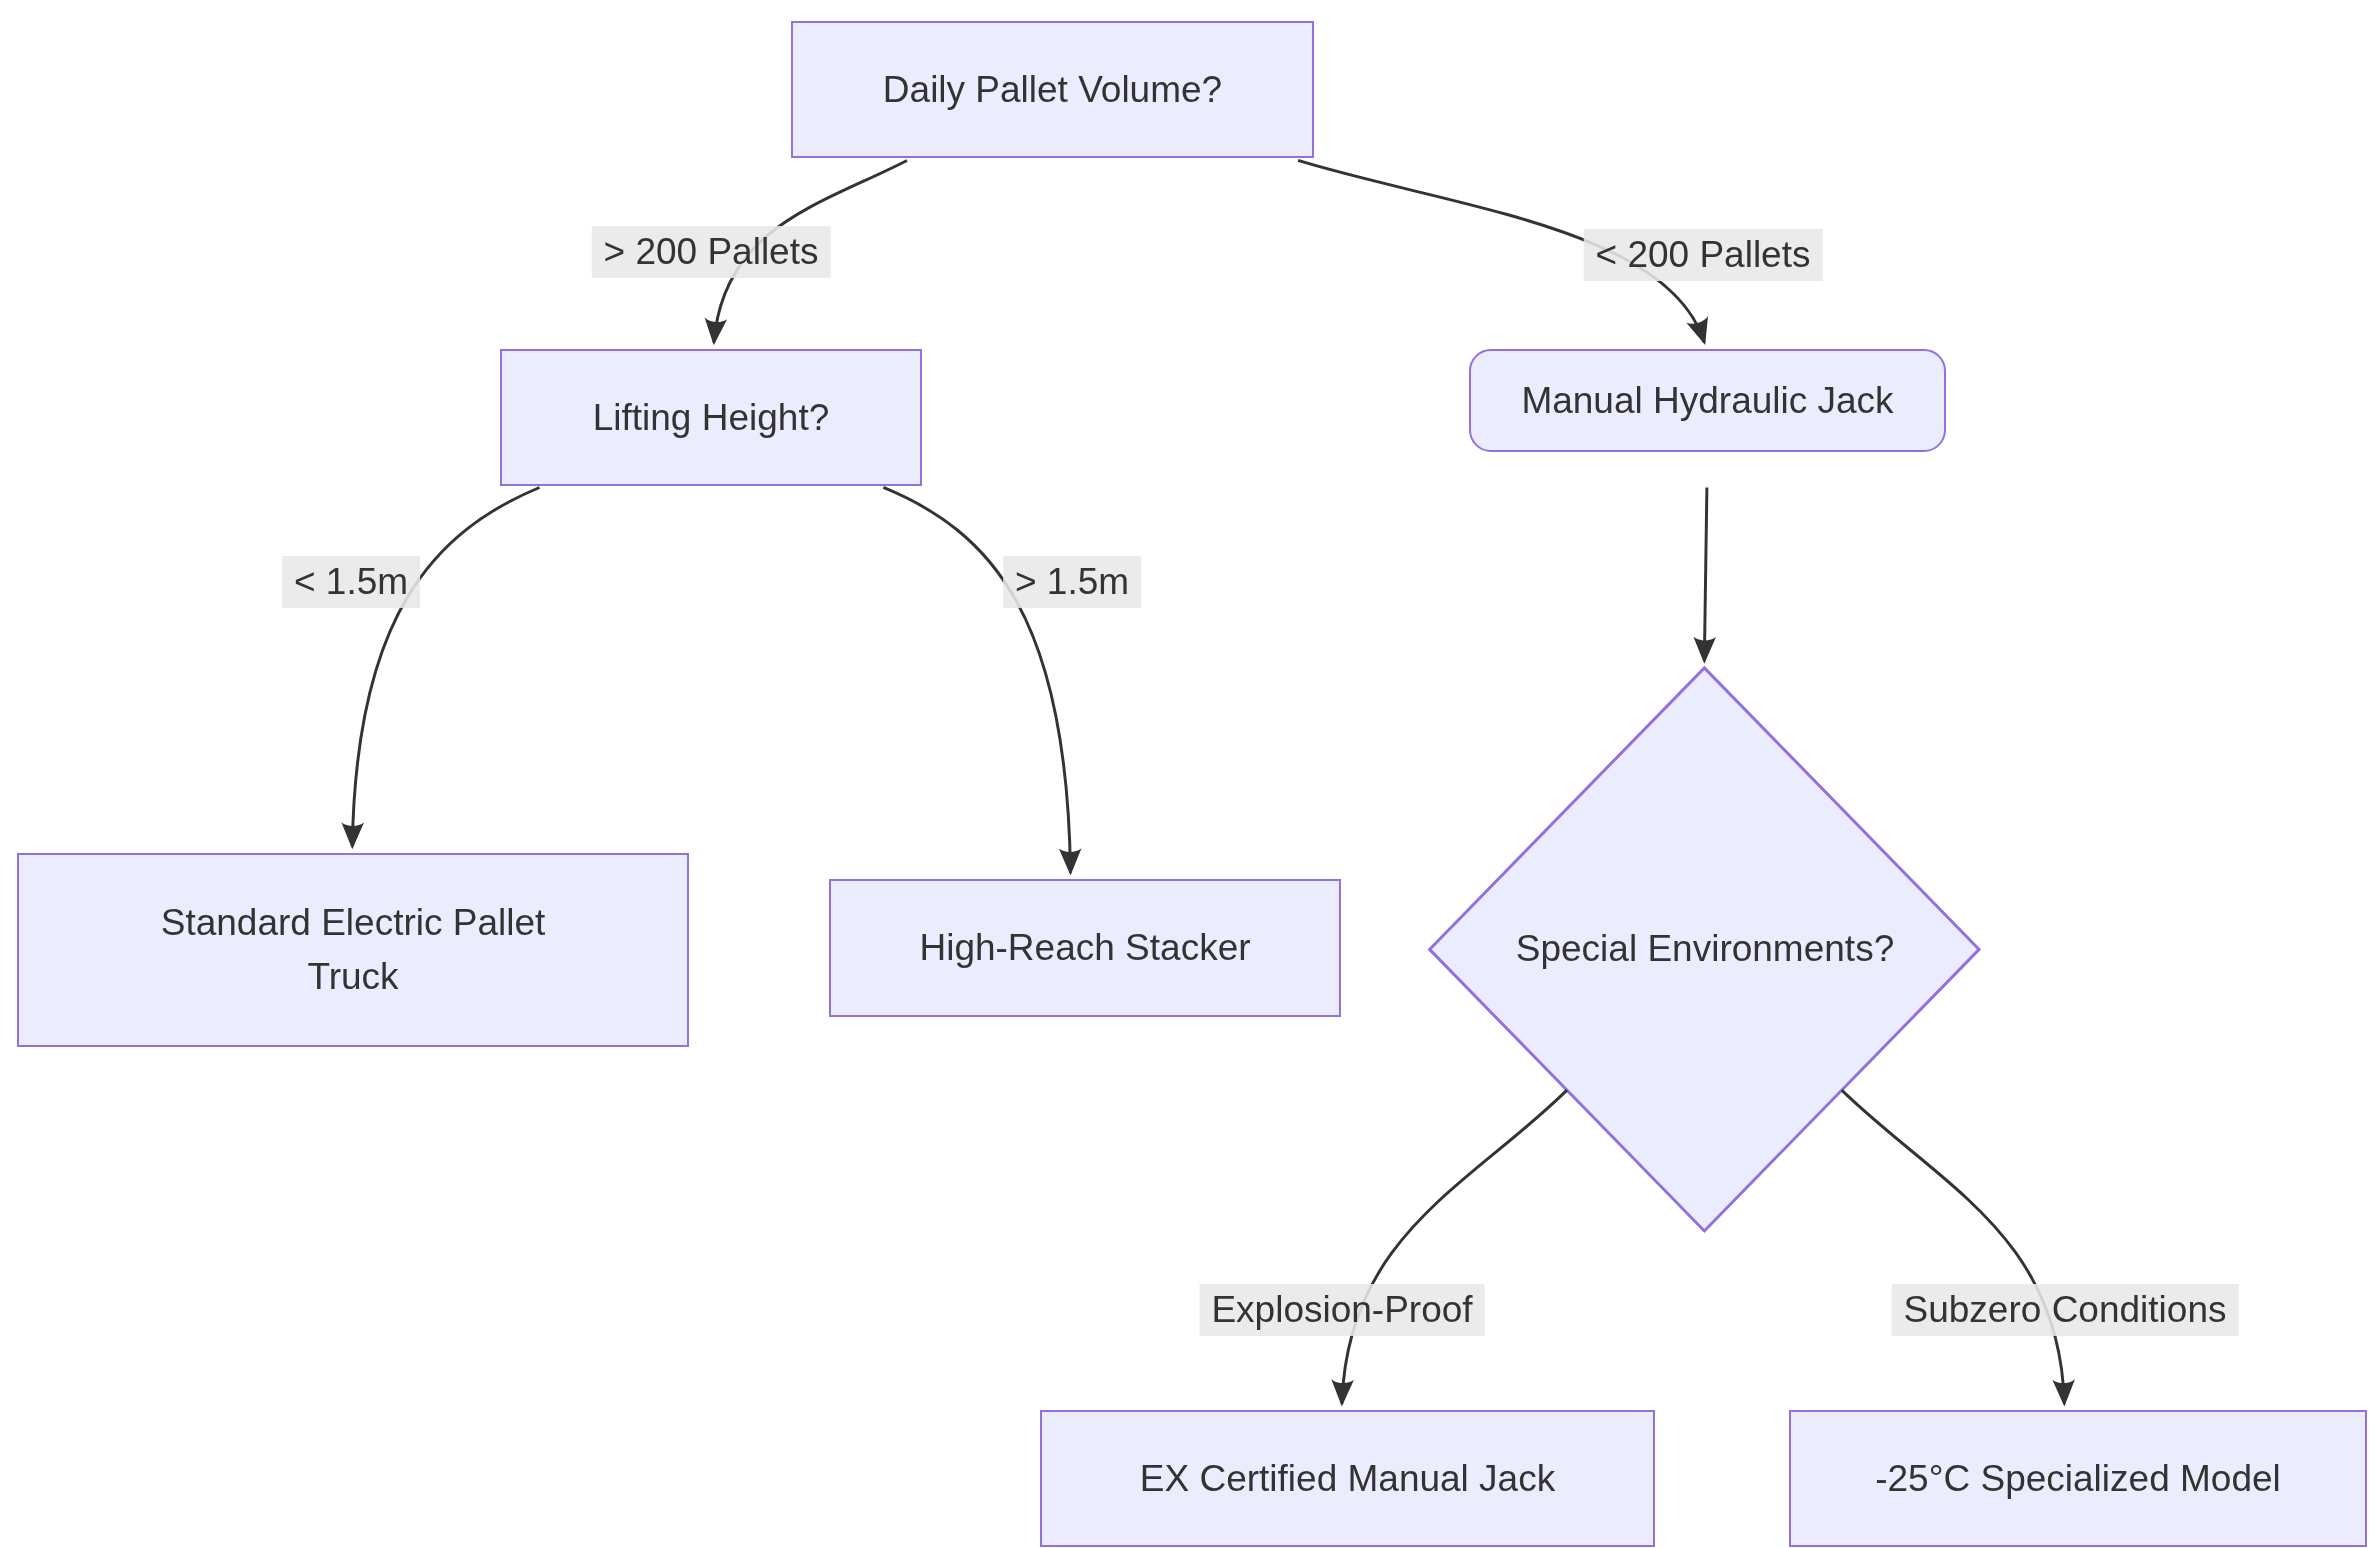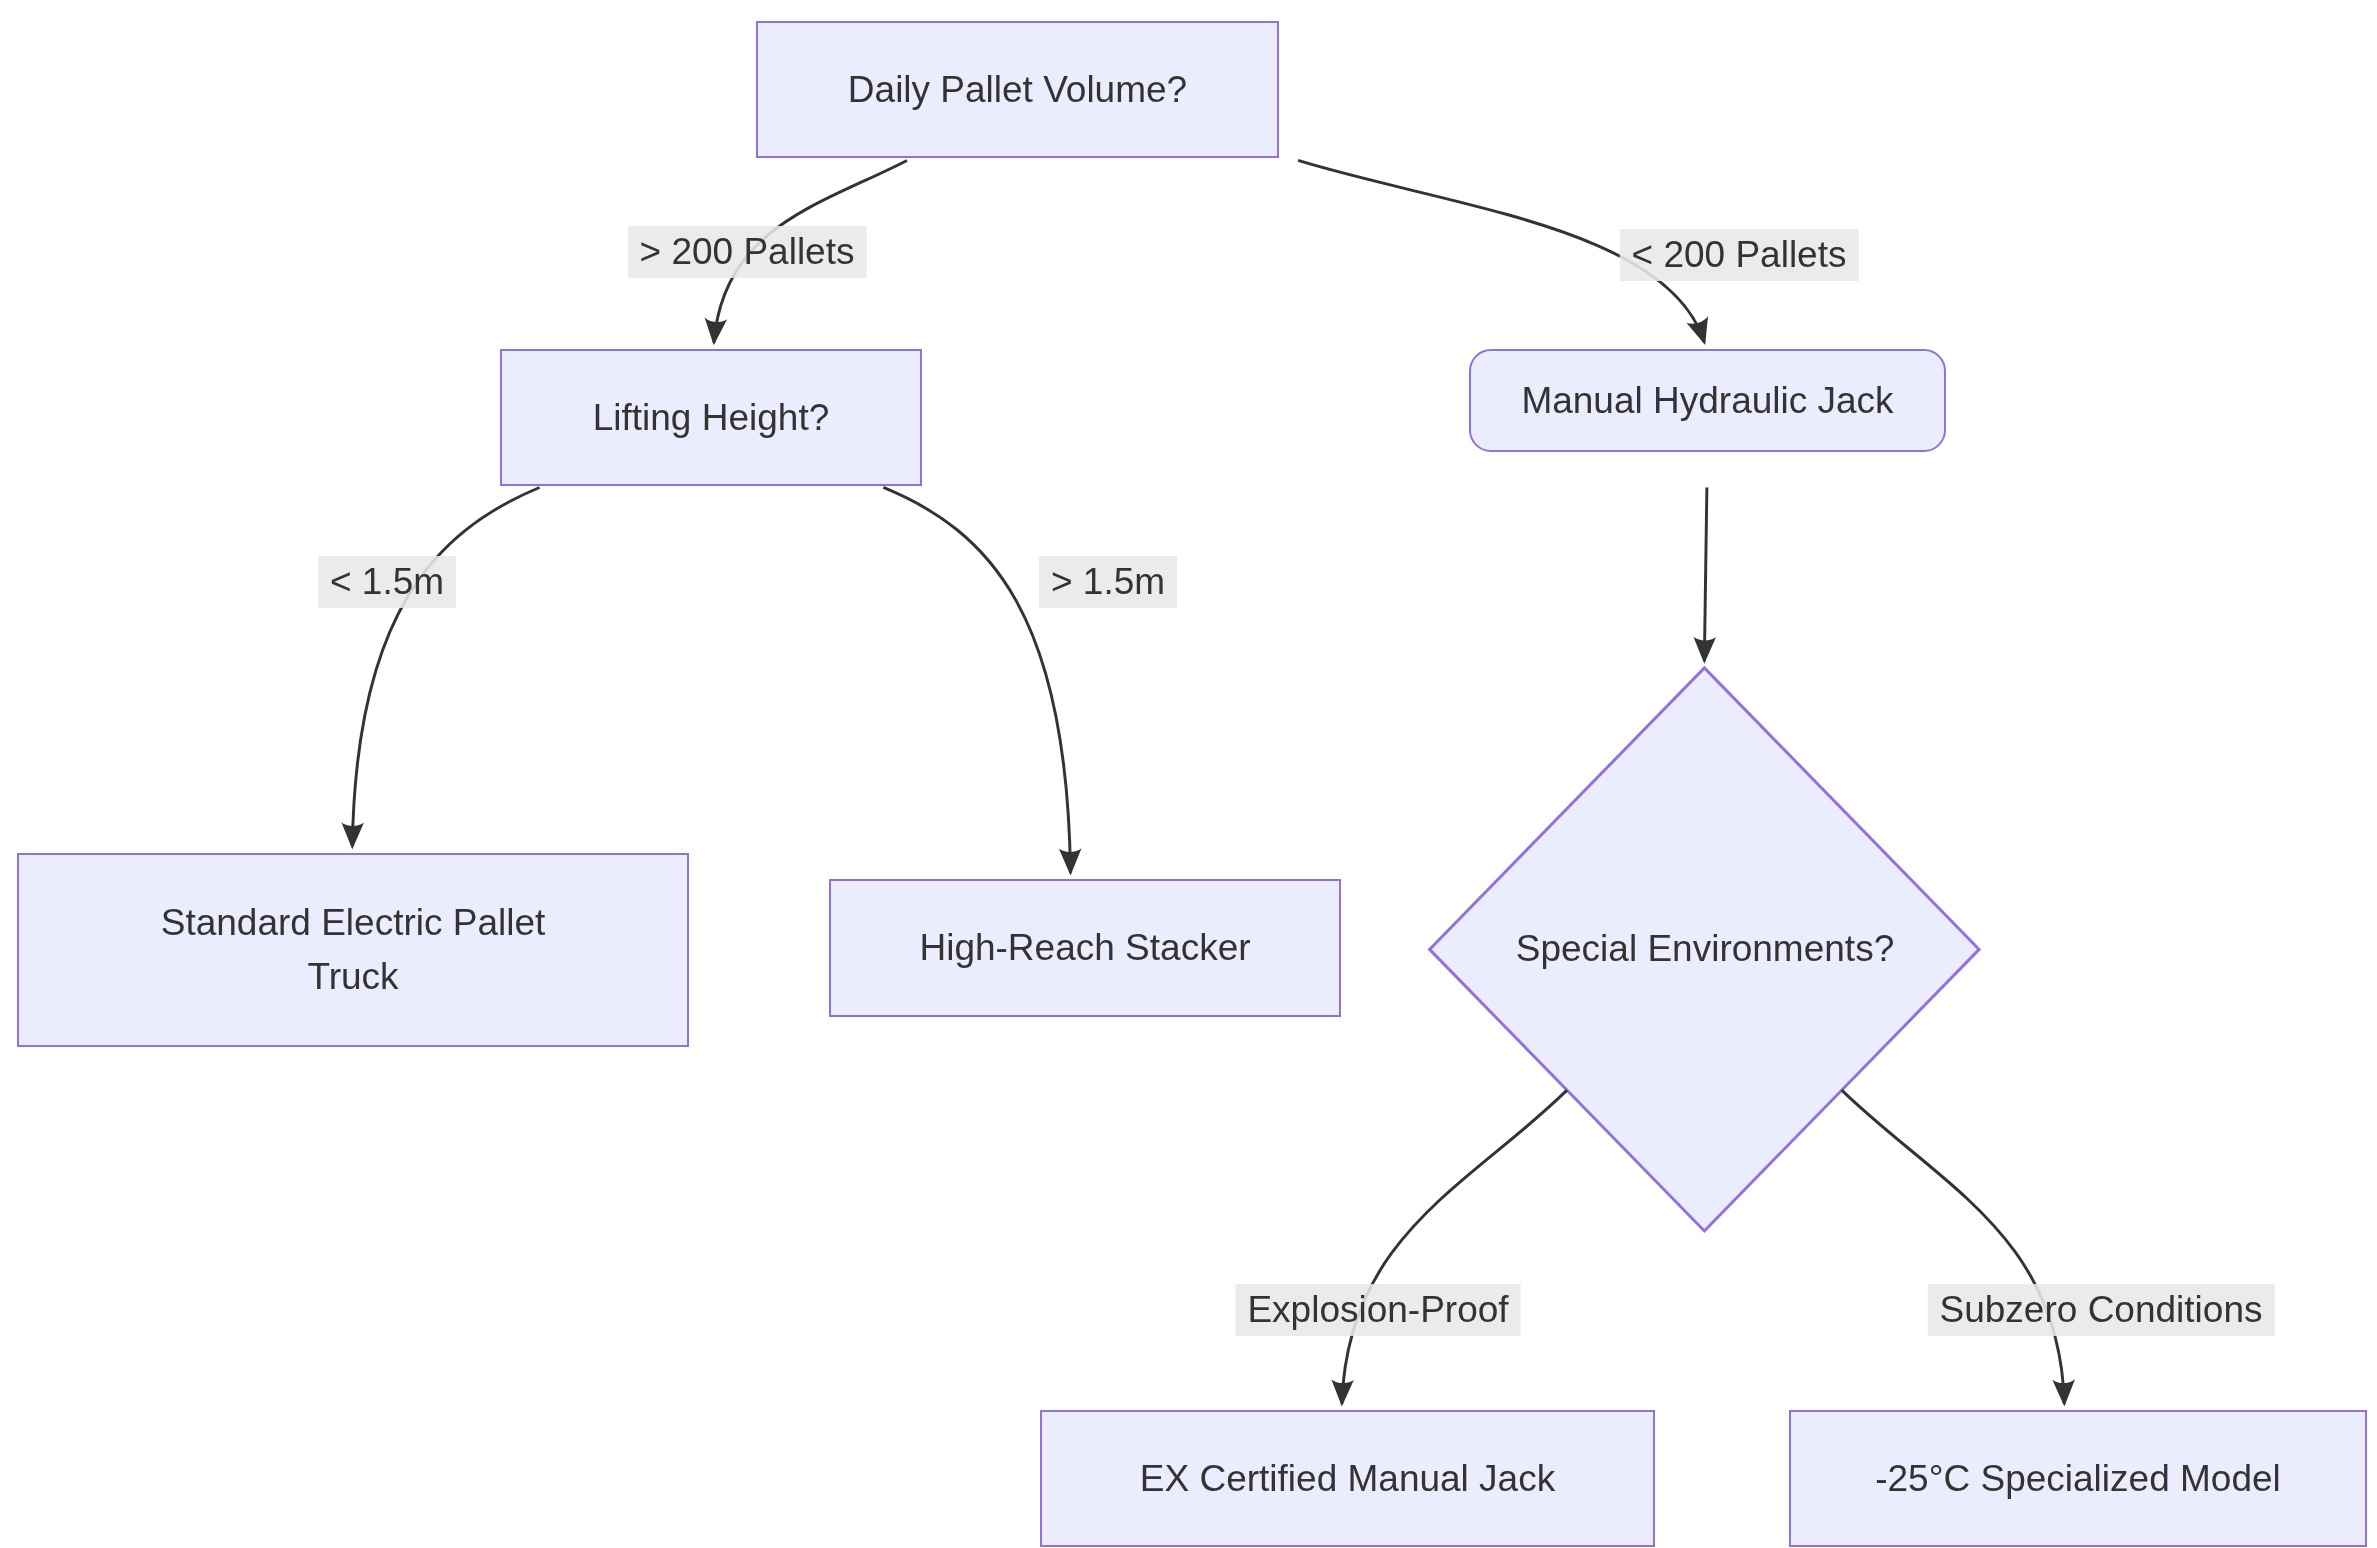--- a/index.html
+++ b/index.html
@@ -45,21 +45,20 @@
   }
   .edge-label {
     position: absolute;
     z-index: 3;
     transform: translate(-50%, -50%);
     background: rgba(232, 232, 232, 0.88);
     padding: 5px 11.8px;
     font-size: 37px;
     color: #333333;
     white-space: nowrap;
-    margin-left: 36px;
   }
 </style>
 </head>
 <body>
 
 <div id="canvas">
 
   <svg id="edge-layer" viewBox="0 0 2820 1837" xmlns="http://www.w3.org/2000/svg">
     <defs>
       <marker id="arrow" viewBox="0 0 10 10" refX="9" refY="5" markerUnits="userSpaceOnUse" markerWidth="32" markerHeight="32" orient="auto">
@@ -73,21 +72,21 @@
       <path d="M 1076 190 C 975 242, 858 268, 847 406" marker-end="url(#arrow)"></path>
       <path d="M 1540 190 C 1720 245, 1980 270, 2022 406" marker-end="url(#arrow)"></path>
       <path d="M 640 578 C 515 630, 422 730, 418 1004" marker-end="url(#arrow)"></path>
       <path d="M 1048 578 C 1175 630, 1266 730, 1270 1035" marker-end="url(#arrow)"></path>
       <path d="M 2025 578 L 2022 784" marker-end="url(#arrow)"></path>
       <path d="M 1859 1293 C 1745 1405, 1598 1465, 1592 1665" marker-end="url(#arrow)"></path>
       <path d="M 2185 1293 C 2300 1405, 2444 1465, 2449 1665" marker-end="url(#arrow)"></path>
     </g>
   </svg>
 
-  <div class="node" style="left:756px; top:21px; width:523px; height:137px;">Daily Pallet Volume?</div>
+  <div class="node" style="left:791px; top:21px; width:523px; height:137px;">Daily Pallet Volume?</div>
 
   <div class="node" style="left:500px; top:349px; width:422px; height:137px;">Lifting Height?</div>
 
   <div class="node rounded" style="left:1469px; top:349px; width:477px; height:103px;">Manual Hydraulic Jack</div>
 
   <div class="node" style="left:17px; top:853px; width:672px; height:194px;">Standard Electric Pallet
 Truck</div>
 
   <div class="node" style="left:815px; top:879px; width:512px; height:138px;margin-left:14px;">High-Reach Stacker</div>
 

